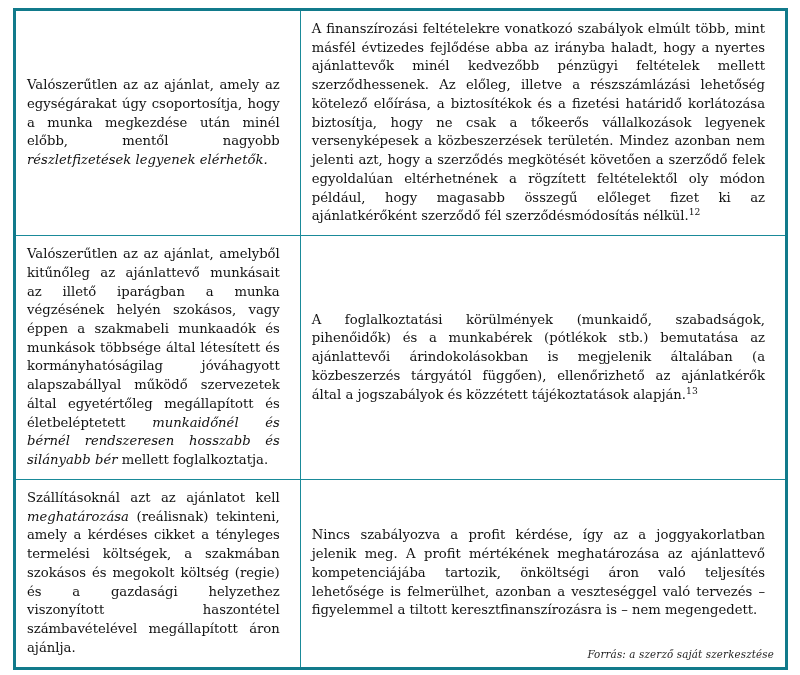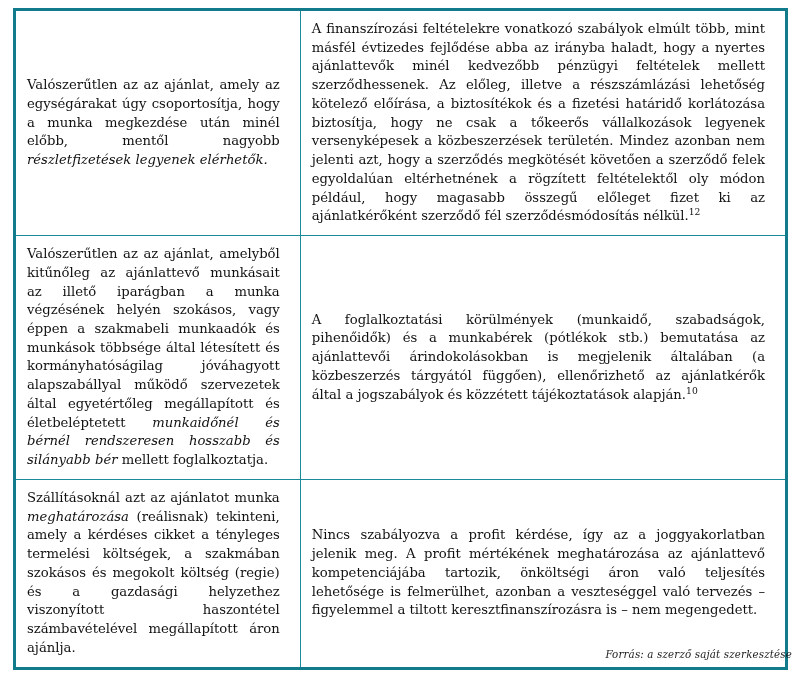--- a/index.html
+++ b/index.html
@@ -68,21 +68,21 @@
   .it {
     font-style: italic;
   }
   sup.fn {
     font-size: 9.2px;
     vertical-align: super;
     line-height: 0;
   }
   .source-note {
     position: absolute;
-    right: 8px;
+    right: 26px;
     top: 648px;
     font-size: 10.3px;
     font-style: italic;
     color: #1a1a1a;
     letter-spacing: 0.15px;
     white-space: nowrap;
   }
 </style>
 </head>
 <body>
@@ -100,27 +100,27 @@
           <td class="col-right">
             <p class="cell-text"><span>A finanszírozási feltételekre vonatkozó szabályok elmúlt több, mint másfél évtizedes fejlődése abba az irányba haladt, hogy a nyertes ajánlattevők minél kedvezőbb pénzügyi feltételek mellett szerződhessenek. Az előleg, illetve a részszámlázási lehetőség kötelező előírása, a biztosítékok és a fizetési határidő korlátozása biztosítja, hogy ne csak a tőkeerős vállalkozások legyenek versenyképesek a közbeszerzések területén. Mindez azonban nem jelenti azt, hogy a szerződés megkötését követően a szerződő felek egyoldalúan eltérhetnének a rögzített feltételektől oly módon például, hogy magasabb összegű előleget fizet ki az ajánlatkérőként szerződő fél szerződésmódosítás nélkül.</span><sup class="fn">12</sup></p>
           </td>
         </tr>
 
         <tr class="row-sep">
           <td class="col-left">
             <p class="cell-text"><span>Valószerűtlen az az ajánlat, amelyből kitűnőleg az ajánlattevő munkásait az illető iparágban a munka végzésének helyén szokásos, vagy éppen a szakmabeli munkaadók és munkások többsége által létesített és kormányhatóságilag jóváhagyott alapszabállyal működő szervezetek által egyetértőleg megállapított és életbeléptetett </span><span class="it">munkaidőnél és bérnél rendszeresen hosszabb és silányabb bér</span><span> mellett foglalkoztatja.</span></p>
           </td>
           <td class="col-right">
-            <p class="cell-text"><span>A foglalkoztatási körülmények (munkaidő, szabadságok, pihenőidők) és a munkabérek (pótlékok stb.) bemutatása az ajánlattevői árindokolásokban is megjelenik általában (a közbeszerzés tárgyától függően), ellenőrizhető az ajánlatkérők által a jogszabályok és közzétett tájékoztatások alapján.</span><sup class="fn">10</sup></p>
+            <p class="cell-text"><span>A foglalkoztatási körülmények (munkaidő, szabadságok, pihenőidők) és a munkabérek (pótlékok stb.) bemutatása az ajánlattevői árindokolásokban is megjelenik általában (a közbeszerzés tárgyától függően), ellenőrizhető az ajánlatkérők által a jogszabályok és közzétett tájékoztatások alapján.</span><sup class="fn">13</sup></p>
           </td>
         </tr>
 
         <tr class="row-sep">
           <td class="col-left">
-            <p class="cell-text"><span>Szállításoknál azt az ajánlatot munka </span><span class="it">meghatározása</span><span> (reálisnak) tekinteni, amely a kérdéses cikket a tényleges termelési költségek, a szakmában szokásos és megokolt költség (regie) és a gazdasági helyzethez viszonyított haszontétel számbavételével megállapított áron ajánlja.</span></p>
+            <p class="cell-text"><span>Szállításoknál azt az ajánlatot kell </span><span class="it">meghatározása</span><span> (reálisnak) tekinteni, amely a kérdéses cikket a tényleges termelési költségek, a szakmában szokásos és megokolt költség (regie) és a gazdasági helyzethez viszonyított haszontétel számbavételével megállapított áron ajánlja.</span></p>
           </td>
           <td class="col-right">
             <p class="cell-text"><span>Nincs szabályozva a profit kérdése, így az a joggyakorlatban jelenik meg. A profit mértékének meghatározása az ajánlattevő kompetenciájába tartozik, önköltségi áron való teljesítés lehetősége is felmerülhet, azonban a veszteséggel való tervezés – figyelemmel a tiltott keresztfinanszírozásra is – nem megengedett.</span></p>
           </td>
         </tr>
 
       </tbody>
     </table>
   </div>
 

